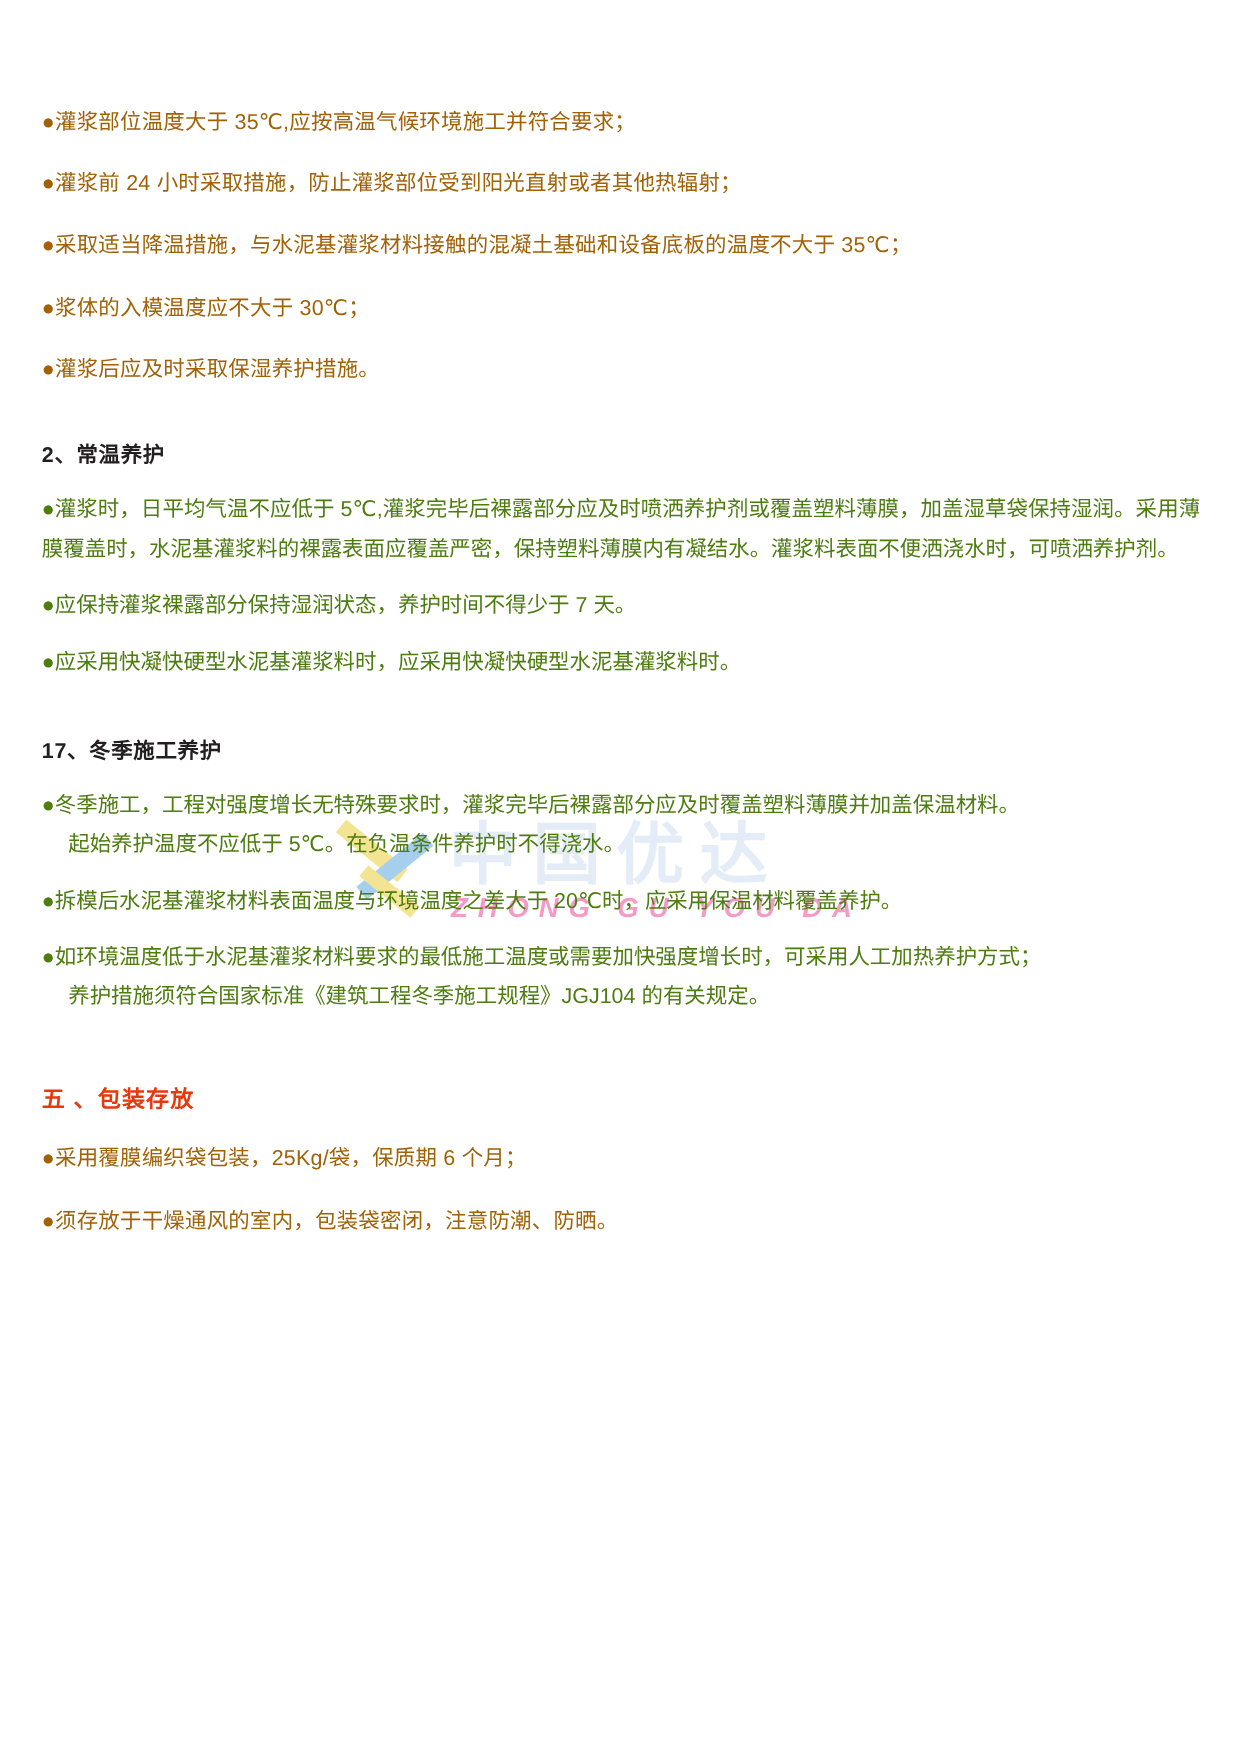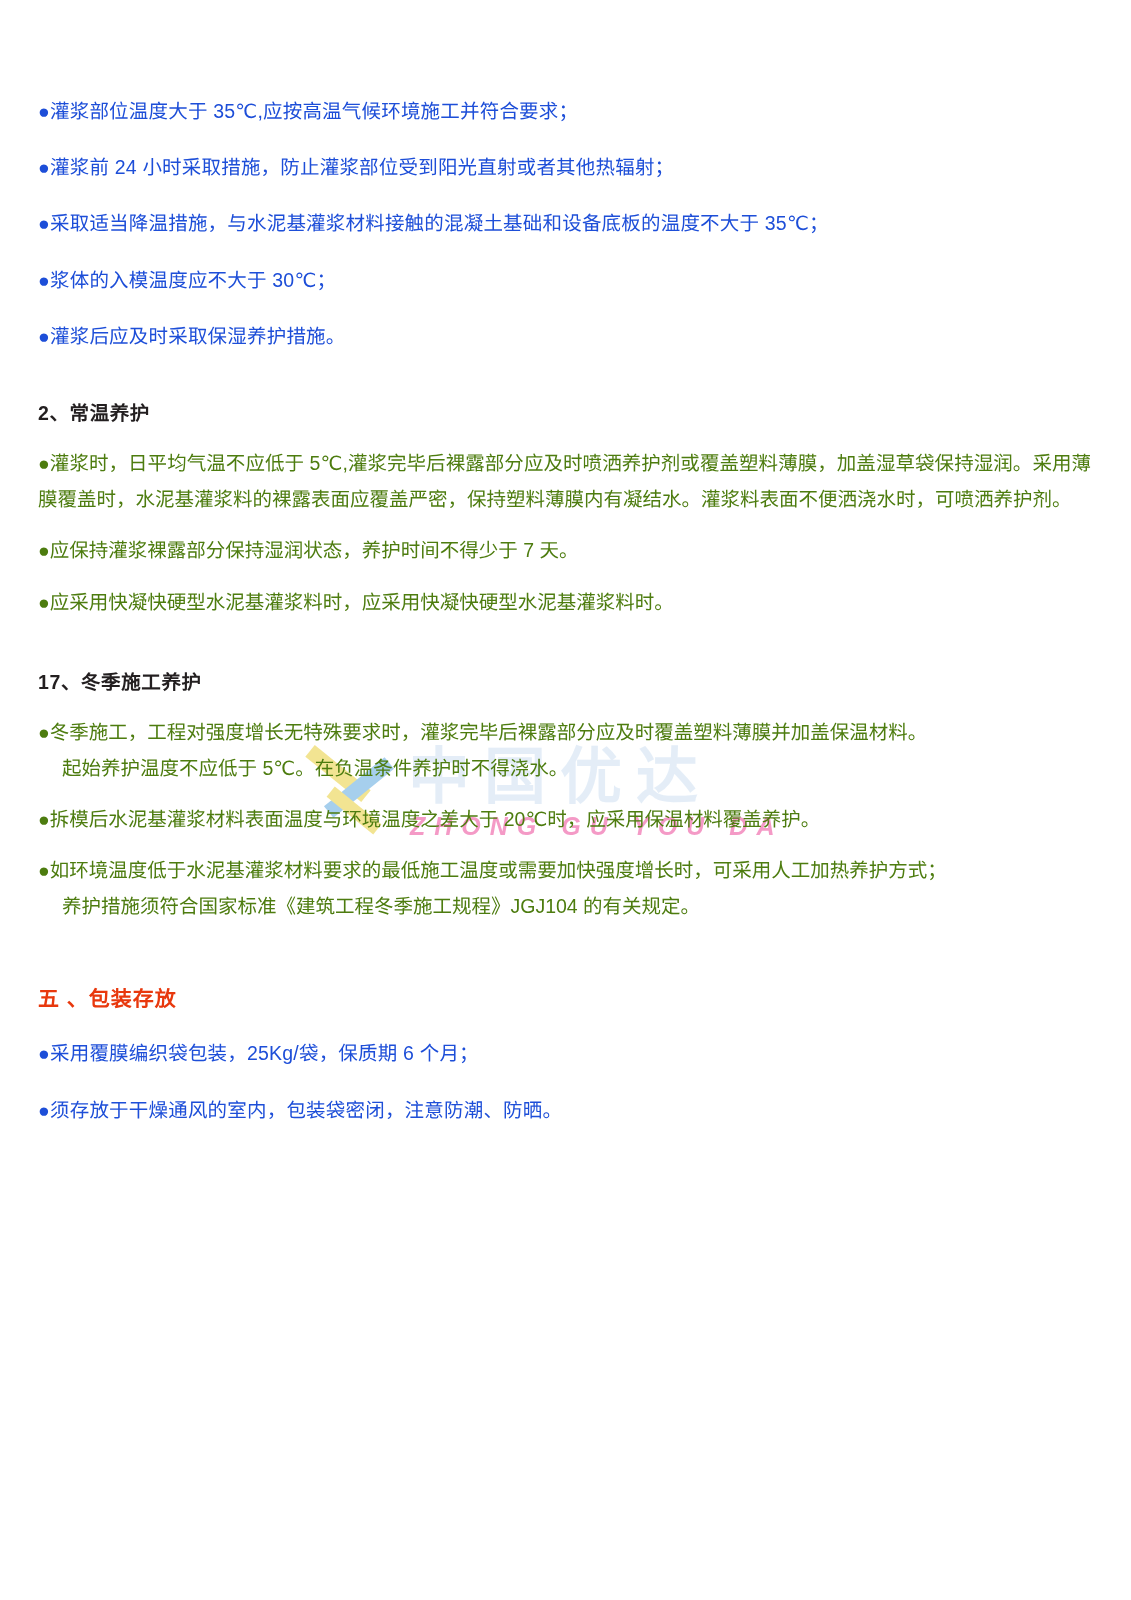--- a/index.html
+++ b/index.html
@@ -25,21 +25,21 @@
   .content {
     position: relative;
     z-index: 2;
     padding: 96px 40px 0 38px;
   }
   .bullet-line {
     font-size: 19.5px;
     line-height: 1.55;
     margin: 0 0 26px 0;
     letter-spacing: 0.2px;
-    color: #1d4ed8;
+    color: #a16207;
   }
   .section-head {
     font-size: 19.5px;
     font-weight: bold;
     margin: 46px 0 20px 0;
     letter-spacing: 0.6px;
     color: #231f20;
   }
   .para {
     font-size: 19.5px;

